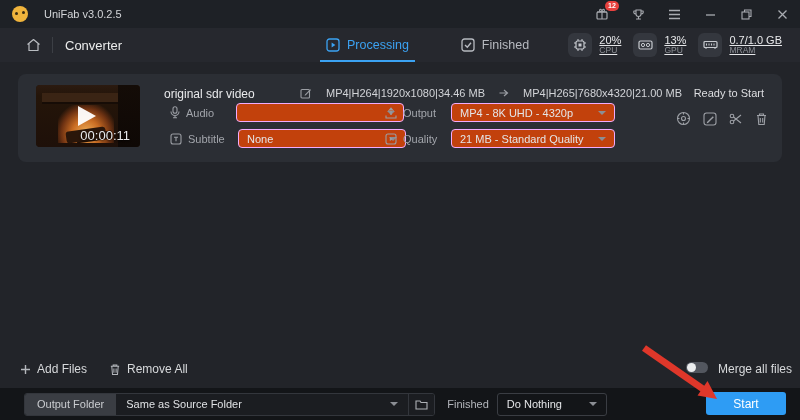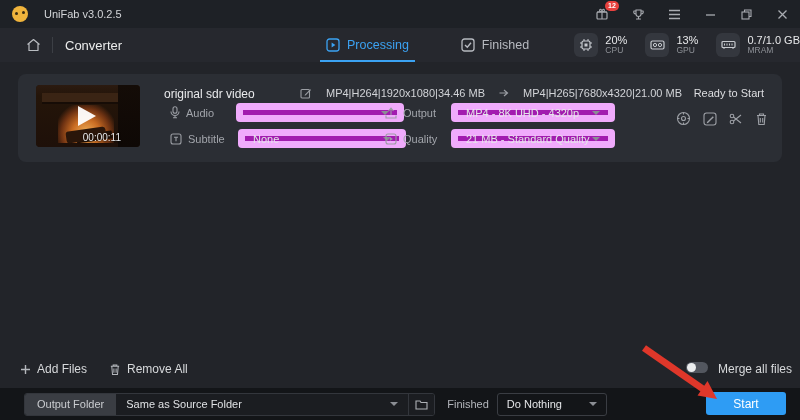--- a/index.html
+++ b/index.html
@@ -20,45 +20,45 @@
 
   
   .navbar { position:absolute; left:0; top:28px; width:800px; height:34px; background:#26282e; display:flex; align-items:center; }
   .nav-home { width:18px; height:18px; margin-left:24px; color:#b9bcc1; display:flex; align-items:center; justify-content:center; cursor:pointer; }
   .nav-div { width:1px; height:16px; background:#3c3f45; margin:0 12px 0 10px; }
   .nav-module { font-size:13px; color:#eceded; }
   .tabs { position:absolute; left:322px; top:0; height:34px; display:flex; gap:44px; }
   .tab { display:flex; align-items:center; gap:7px; font-size:12.5px; color:#b7bac0; height:34px; position:relative; cursor:pointer; padding:0 4px; }
   .tab.active { color:#3ba2f2; }
   .tab.active:after { content:""; position:absolute; left:-2px; right:-2px; bottom:0; height:2px; background:#3ba2f2; }
-  .stats { margin-left:auto; display:flex; align-items:center; gap:18px; padding-right:0; }
+  .stats { margin-left:auto; display:flex; align-items:center; gap:12px; padding-right:18px;text-decoration:underline; }
   .stat { display:flex; align-items:center; gap:7px; }
   .stat-ico { width:24px; height:24px; border-radius:6px; background:#34373e; color:#c7cacf; display:flex; align-items:center; justify-content:center; }
   .stat-txt { display:flex; flex-direction:column; line-height:1.15; }
   .stat-val { font-size:11px; color:#e8e9eb; }
   .stat-lbl { font-size:8.5px; color:#8e9197; }
 
   
   .card { position:absolute; left:18px; top:74px; width:764px; height:88px; background:#2b2e34; border-radius:8px; }
   .thumb { position:absolute; left:18px; top:11px; width:104px; height:62px; border-radius:4px; overflow:hidden; background:#1c120b; cursor:pointer; }
   .th-wall { position:absolute; inset:0; background:linear-gradient(180deg,#2b1a10 0%,#241509 18%,#1e1009 100%); }
   .th-mantel { position:absolute; left:6px; right:18px; top:8px; height:9px; background:#3a2414; box-shadow:0 2px 0 #160c06; }
   .th-fire { position:absolute; left:22px; top:20px; width:56px; height:38px; background:radial-gradient(ellipse at 50% 75%, #f2b35c 0%, #c96c23 35%, #6e3212 62%, rgba(20,10,5,0) 80%); }
   .th-log { position:absolute; left:30px; top:44px; width:40px; height:12px; background:#2a160a; border-radius:3px; transform:rotate(-8deg); box-shadow:8px 3px 0 -2px #1f0f06; }
   .th-side { position:absolute; right:0; top:0; width:22px; height:100%; background:linear-gradient(180deg,#140c07,#0e0805); }
   .play { position:absolute; left:42px; top:21px; width:0; height:0; border-left:18px solid #ffffff; border-top:10px solid transparent; border-bottom:10px solid transparent; opacity:.95; }
-  .dur { position:absolute; right:19px; bottom:4px; font-size:10px; color:#e9eaec; text-shadow:0 1px 2px rgba(0,0,0,.8); }
+  .dur { position:absolute; right:10px; bottom:4px; font-size:13px; color:#e9eaec; text-shadow:0 1px 2px rgba(0,0,0,.8); }
   .file-title { position:absolute; left:146px; top:13px; font-size:12px; color:#e9eaec; }
   .fmt { position:absolute; left:282px; top:13px; display:flex; align-items:center; gap:14px; font-size:11px; color:#d2d4d8; white-space:nowrap; }
   .fmt .ic { color:#9b9ea4; }
   .status { position:absolute; right:18px; top:13px; font-size:11px; color:#dddee1; }
   .frow { position:absolute; display:flex; align-items:center; }
   .flabel { display:flex; align-items:center; gap:6px; font-size:11px; color:#a2a5ab; }
   .flabel .ic { color:#9b9ea4; }
-  .dd { height:19px; background:#a21caf; border:7px solid #f0abfc; border-radius:4px; display:flex; align-items:center; padding:0 8px; font-size:11px; color:#e4e5e8; cursor:pointer; position:relative; }
+  .dd { height:19px; background:#c2410c; border:1px solid #f0abfc; border-radius:4px; display:flex; align-items:center; padding:0 8px; font-size:11px; color:#e4e5e8; cursor:pointer; position:relative; }
   .dd .caret { margin-left:auto; width:0; height:0; border-left:4px solid transparent; border-right:4px solid transparent; border-top:4px solid #8b8e94; }
   .dd-sm { width:168px; }
   .dd-md { width:164px; }
   .row-ico { position:absolute; right:12px; top:36px; display:flex; gap:9px; }
   .cico { width:17px; height:17px; color:#9da0a6; display:flex; align-items:center; justify-content:center; cursor:pointer; }
 
   
   .actions { position:absolute; left:0; top:356px; width:800px; height:26px; display:flex; align-items:center; }
   .act-btn { display:flex; align-items:center; gap:6px; font-size:12px; color:#d7d9db; cursor:pointer; }
   .act-add { margin-left:20px; }

